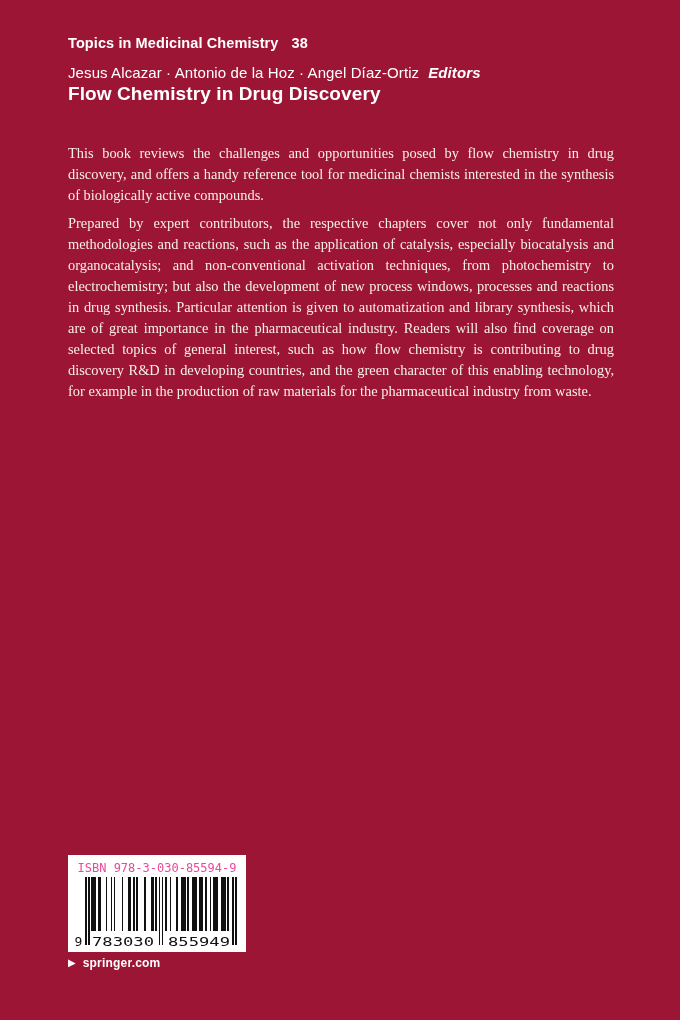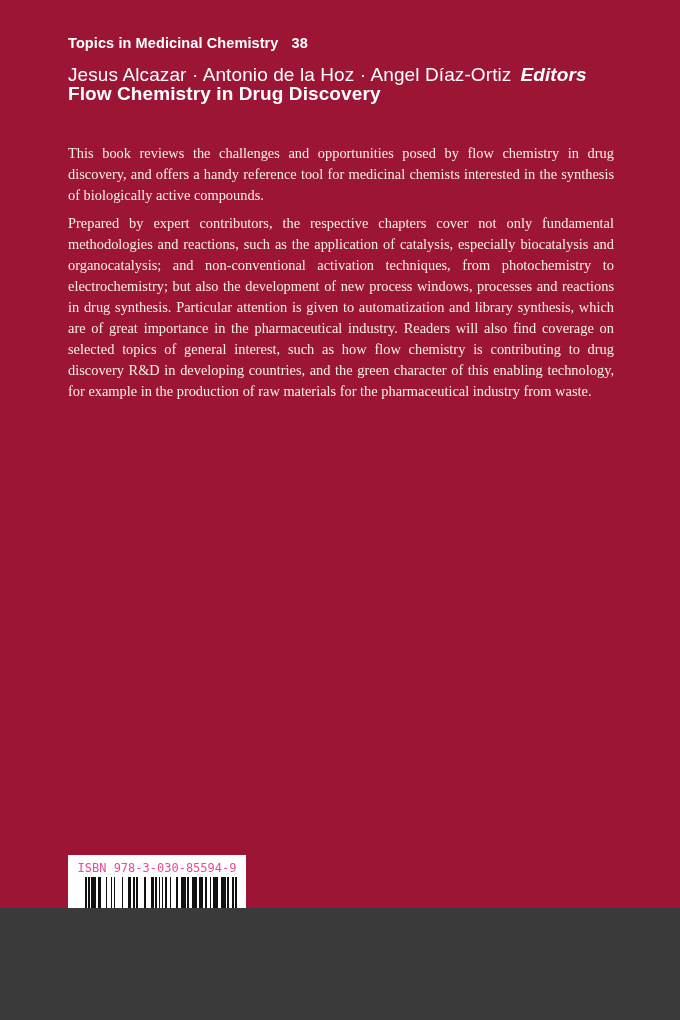--- a/index.html
+++ b/index.html
@@ -1,30 +1,30 @@
 <!DOCTYPE html>
 <html><head>
 <meta charset="utf-8">
 <style>
   html,body { margin:0; padding:0; background:#3a3a3a; }
   .cover {
     position:relative;
-    width:680px; height:908px;
+    width:680px; height:1020px;
     background:#9C1535;
     font-family:"Liberation Sans", sans-serif;
     overflow:hidden;
   }
   .series {
     position:absolute; left:68px; top:35px;
     color:#ffffff; font-size:14.5px; font-weight:bold; letter-spacing:0.1px;
   }
   .series .vol { margin-left:13px; }
   .authors {
     position:absolute; left:68px; top:64px;
-    color:#ffffff; font-size:19px; font-weight:500; letter-spacing:0.1px;
+    color:#ffffff; font-size:15px; font-weight:500; letter-spacing:0.1px;
   }
   .authors .editors { font-style:italic; font-weight:bold; margin-left:9px; }
   .title {
     position:absolute; left:68px; top:83px; margin:0;
     color:#ffffff; font-size:19px; font-weight:bold; letter-spacing:0.1px;
   }
   .blurb {
     position:absolute; left:68px; top:143px; width:546px;
     color:#F6EFE9;
     font-family:"Liberation Serif", serif;

